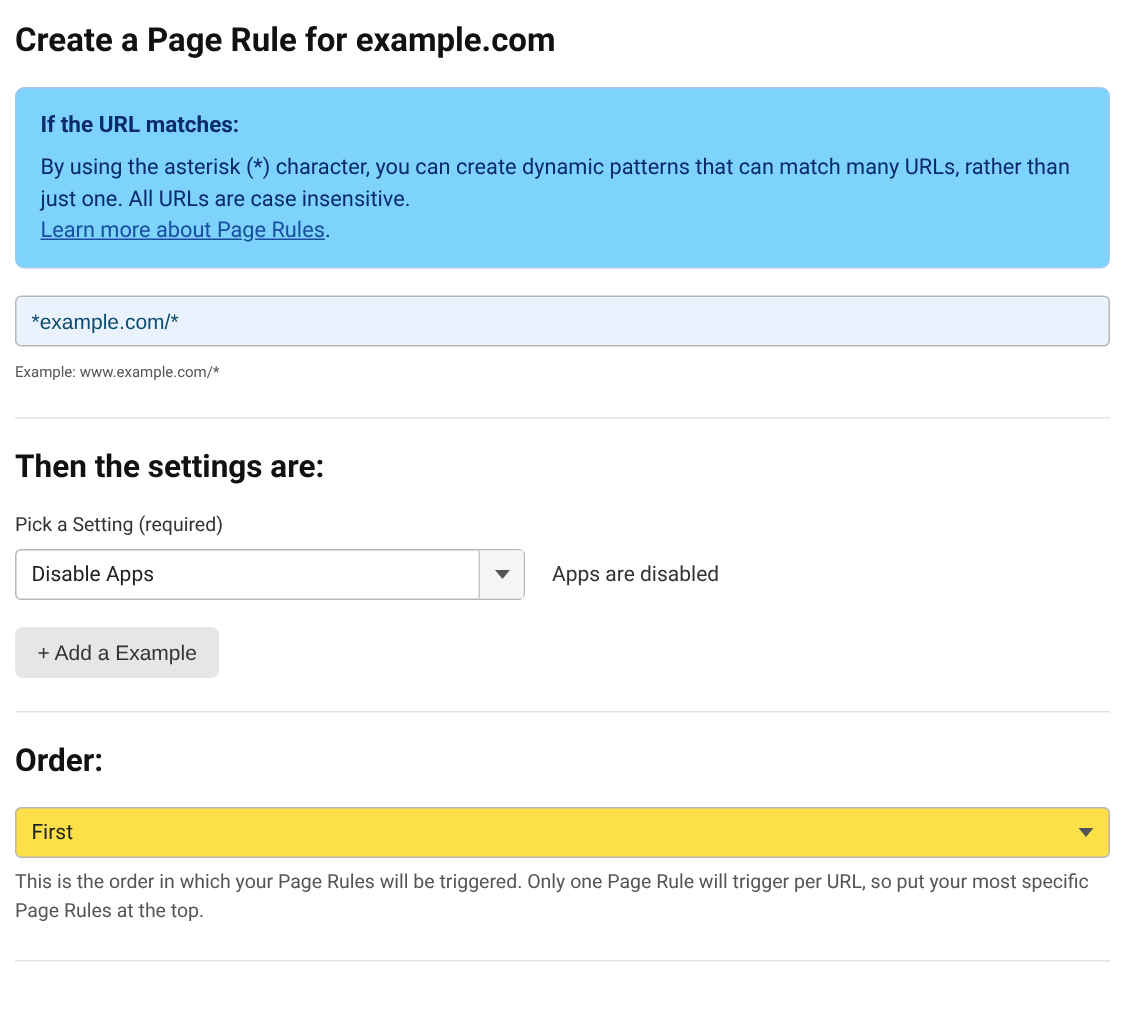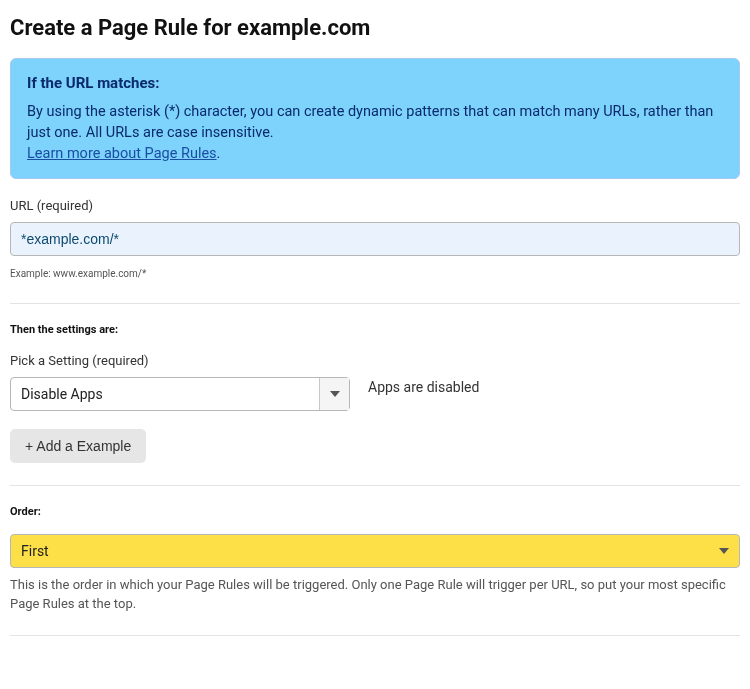--- a/index.html
+++ b/index.html
@@ -64,27 +64,27 @@
     font-size: 10px;
     color: #555;
     margin-top: 11px;
   }
   hr.section-divider {
     border: none;
     border-top: 1px solid #e3e3e3;
     margin: 22px 0 18px 0;
   }
   h2.section-heading {
-    font-size: 11px;
+    font-size: 21px;
     font-weight: 700;
     margin: 0 0 14px 0;
   }
   .setting-row {
     display: flex;
-    align-items: flex-start;
+    align-items: center;
     gap: 18px;
     margin-bottom: 18px;
   }
   .select-wrap {
     position: relative;
     display: flex;
     align-items: stretch;
     width: 340px;
     height: 34px;
     border: 1px solid #b7b7b7;
@@ -173,21 +173,20 @@
 
   <div class="info-box">
     <div class="info-title">If the URL matches:</div>
     <div class="info-body">
       <span>By using the asterisk (*) character, you can create dynamic patterns that can match many URLs, rather than just one. All URLs are case insensitive.</span>
       <br>
       <a class="learn-link">Learn more about Page Rules</a><span>.</span>
     </div>
   </div>
 
-  <label class="field-label">URL (required)</label>
   <input type="text" class="url-input" value="*example.com/*" style="">
   <div class="hint">Example: www.example.com/*</div>
 
   <hr class="section-divider">
 
   <h2 class="section-heading">Then the settings are:</h2>
 
   <label class="field-label">Pick a Setting (required)</label>
 
   <div class="setting-row">

